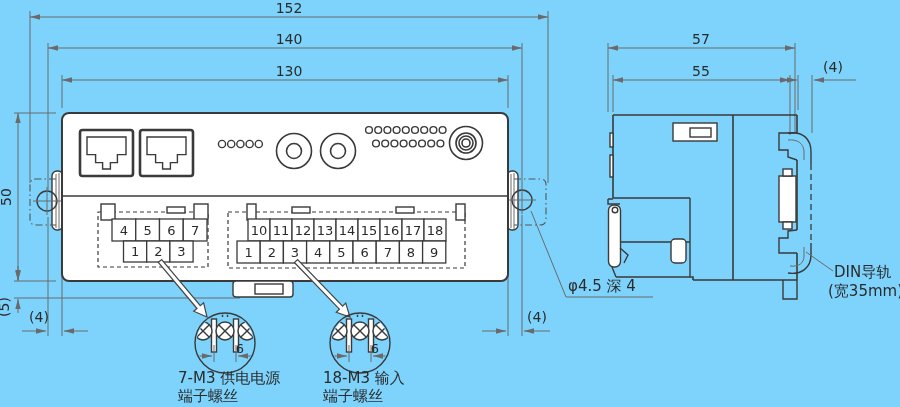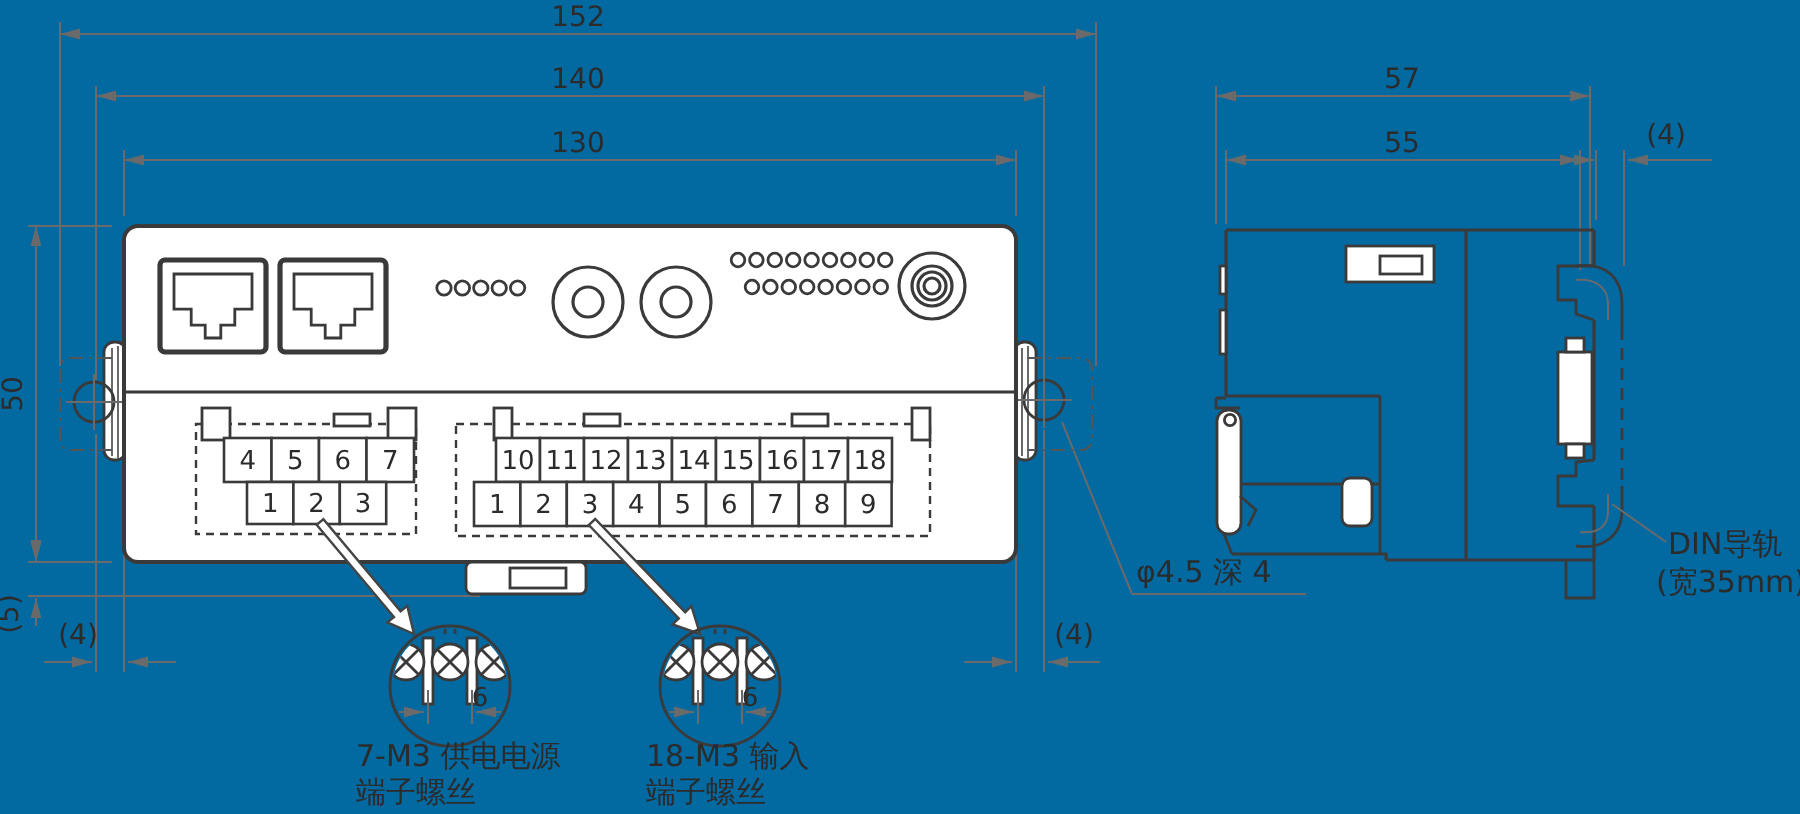--- a/index.html
+++ b/index.html
@@ -1,16 +1,16 @@
 <!DOCTYPE html>
 <html><head>
 <meta charset="utf-8">
 <style>
   html,body{margin:0;padding:0;background:#ffffff;}
-  .canvas{position:relative;width:900px;height:407px;background:#0369a1;overflow:hidden;}
+  .canvas{position:relative;width:900px;height:407px;background:#7dd3fc;overflow:hidden;}
   svg{position:absolute;left:0;top:0;}
   svg text{font-family:"DejaVu Sans","Liberation Sans",sans-serif;}
   .body{fill:#ffffff;stroke:#3a3a3a;stroke-width:2;}
   .thick{fill:#ffffff;stroke:#3a3a3a;stroke-width:2.6;}
   .med{fill:none;stroke:#3a3a3a;stroke-width:1.6;}
   .thin{fill:#ffffff;stroke:#3a3a3a;stroke-width:1.4;}
   .lineonly{fill:none;stroke:#3a3a3a;stroke-width:1.4;}
   .cell{fill:#ffffff;stroke:#3a3a3a;stroke-width:1.3;}
   .dashedbox{fill:none;stroke:#3a3a3a;stroke-width:1.2;stroke-dasharray:4 3;}
   .dashdot{fill:none;stroke:#555555;stroke-width:1.1;stroke-dasharray:7 3 1.5 3;}

